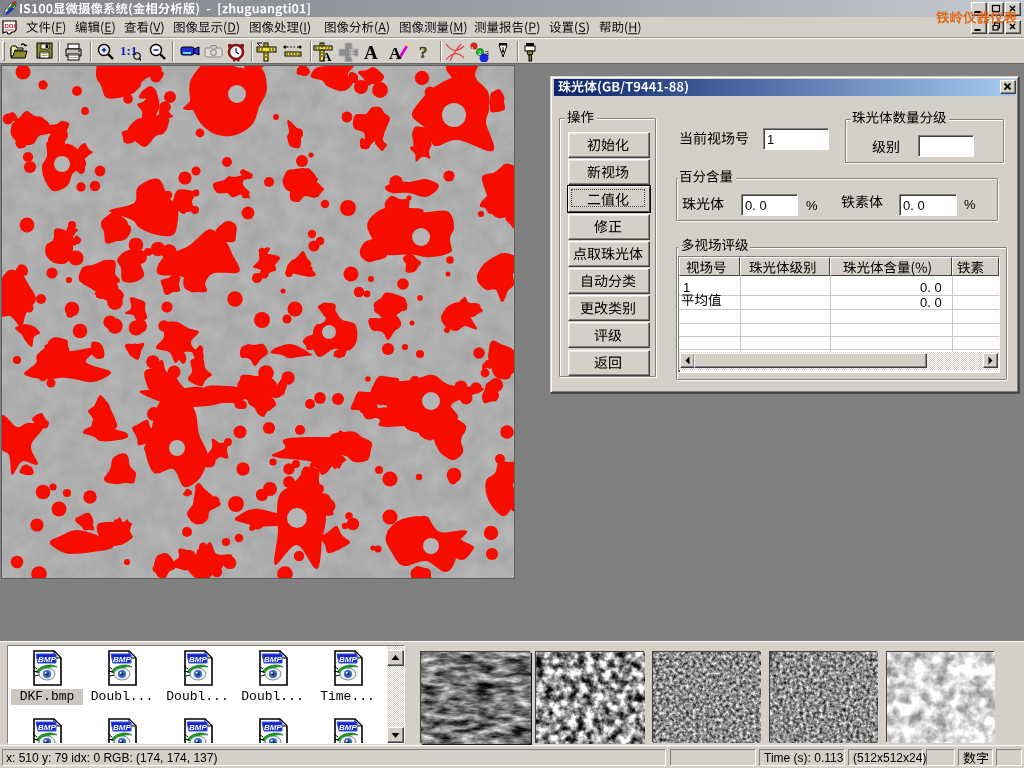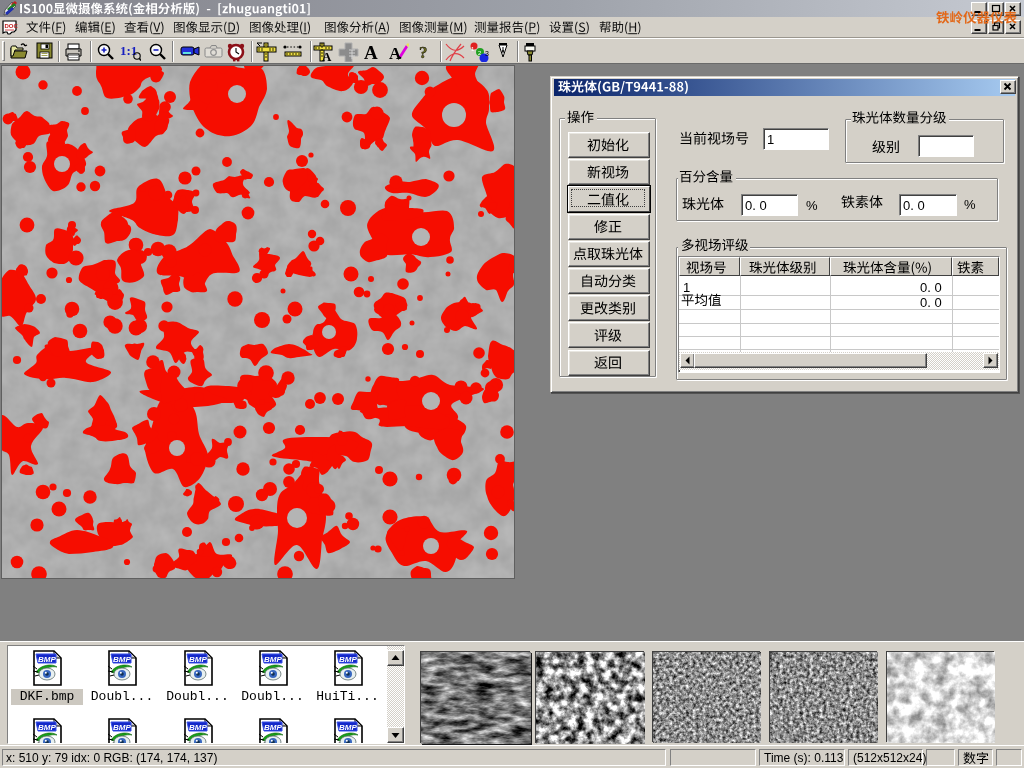--- a/index.html
+++ b/index.html
@@ -740,21 +740,21 @@
 <path d="M24 1 V8 H31 Z" fill="#c8c8c8" stroke="#000" stroke-width="1"></path>
 <path d="M6 4 H26 V13 H8 Z" fill="#1428c8" stroke="#3850e8" stroke-width="1"></path>
 <text x="8" y="11.5" font-size="8" font-weight="bold" fill="#fff" font-family="Liberation Sans" font-style="italic">BMP</text>
 <path d="M6 22 C10 15 22 13 27 17 C22 16 12 18 9 23 Z" fill="#18a018" stroke="#0a600a" stroke-width="0.6"></path>
 <ellipse cx="17" cy="24" rx="8" ry="6" fill="#e8f0f0" stroke="#607070" stroke-width="0.8"></ellipse>
 <circle cx="17" cy="24" r="4" fill="#3868c0"></circle>
 <circle cx="17" cy="24" r="1.8" fill="#103050"></circle>
 <circle cx="15.8" cy="22.8" r="1" fill="#fff"></circle>
 <path d="M7 19 l-4 -3 M8 22 l-5 -1 M9 25 l-4 1" stroke="#000" stroke-width="1"></path>
 </svg></div>
-    <div class="abs" style="left:302.5px;top:42px;width:72px;height:16px;font-family:'Liberation Mono',monospace;font-size:13px;text-align:center;white-space:nowrap">HuiTi...</div>
+    <div class="abs" style="left:302.5px;top:42px;width:72px;height:16px;font-family:'Liberation Mono',monospace;font-size:13px;text-align:center;white-space:nowrap">Time...</div>
     <div class="abs" style="left:321.5px;top:71px;width:34px;height:38px"><svg width="34" height="38" viewBox="0 0 34 38">
 <path d="M4 1 H24 L31 8 V35 H4 Z" fill="#fff" stroke="#000" stroke-width="1.6"></path>
 <path d="M24 1 V8 H31 Z" fill="#c8c8c8" stroke="#000" stroke-width="1"></path>
 <path d="M6 4 H26 V13 H8 Z" fill="#1428c8" stroke="#3850e8" stroke-width="1"></path>
 <text x="8" y="11.5" font-size="8" font-weight="bold" fill="#fff" font-family="Liberation Sans" font-style="italic">BMP</text>
 <path d="M6 22 C10 15 22 13 27 17 C22 16 12 18 9 23 Z" fill="#18a018" stroke="#0a600a" stroke-width="0.6"></path>
 <ellipse cx="17" cy="24" rx="8" ry="6" fill="#e8f0f0" stroke="#607070" stroke-width="0.8"></ellipse>
 <circle cx="17" cy="24" r="4" fill="#3868c0"></circle>
 <circle cx="17" cy="24" r="1.8" fill="#103050"></circle>
 <circle cx="15.8" cy="22.8" r="1" fill="#fff"></circle>

